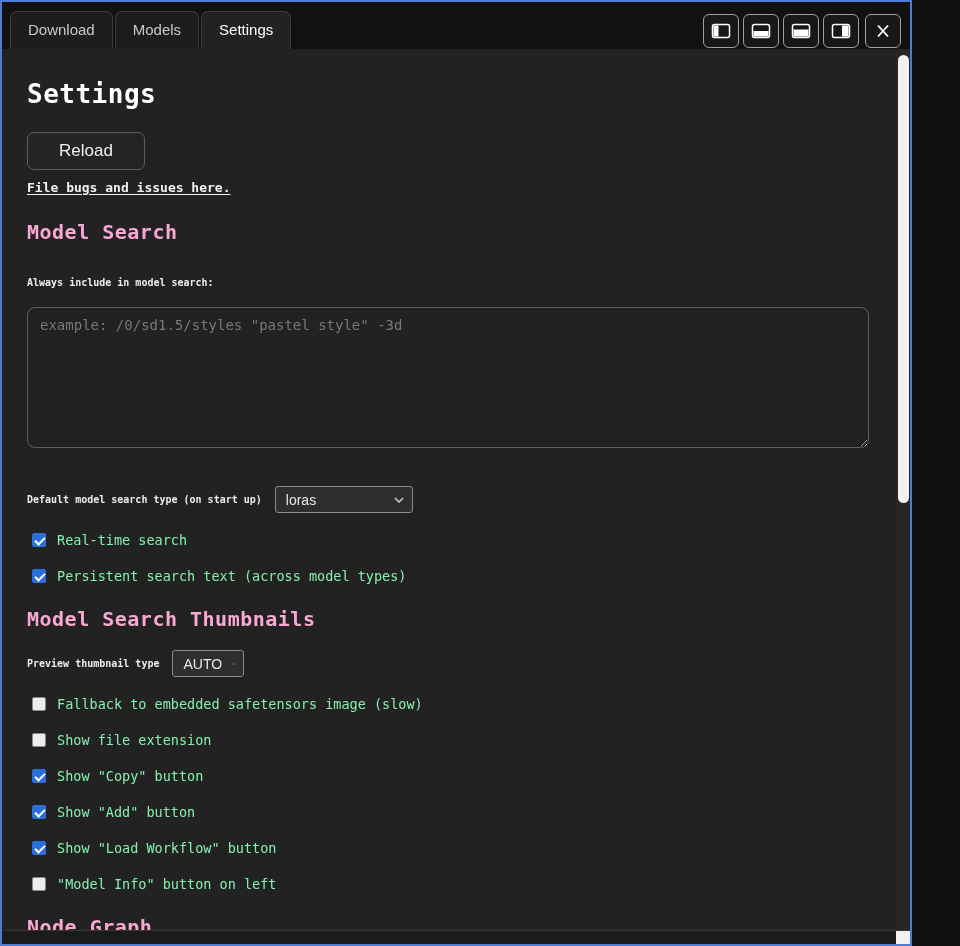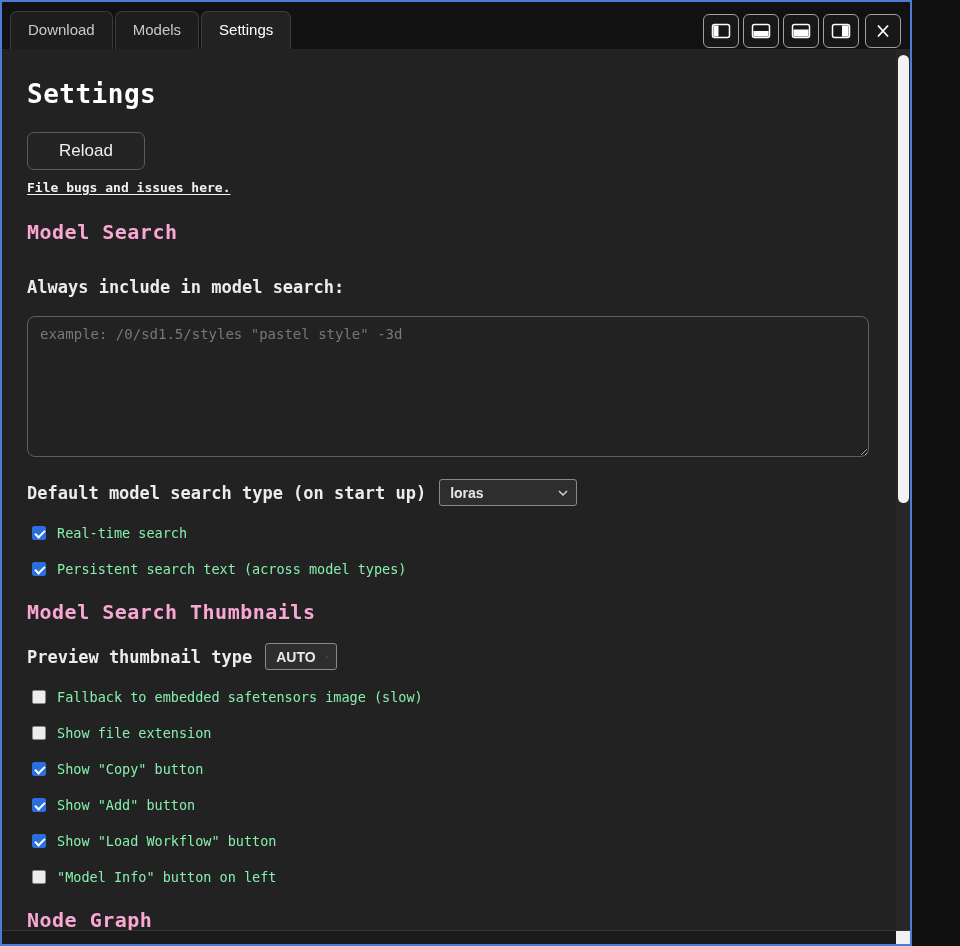--- a/index.html
+++ b/index.html
@@ -102,47 +102,47 @@
   .bugs-link{
     display:inline-block;margin-top:10px;
     font-family:"DejaVu Sans Mono",monospace;
     font-size:13px;font-weight:bold;color:#f2f2f2;
     text-decoration:underline;text-underline-offset:2px;
   }
   .sec-ms{margin-top:24px;}
   .field-label{
     margin-top:33px;
     font-family:"DejaVu Sans Mono",monospace;
-    font-size:17px;font-weight:bold;color:#ececec;
+    font-size:10px;font-weight:bold;color:#ececec;
   }
   textarea.search-include{
     display:block;margin-top:19px;
     width:100%;height:141px;
     background:transparent;
     border:1px solid #5f5f5f;border-radius:8px;
     padding:9px 12px;
     font-family:"DejaVu Sans Mono",monospace;
     font-size:14px;color:#ddd;
     resize:both;outline:none;
   }
   textarea.search-include::placeholder{color:#787878;}
 
-  .inline-row{margin-top:22px;display:flex;align-items:center;gap:13px;}
+  .inline-row{margin-top:38px;display:flex;align-items:center;gap:13px;}
   .inline-row .field-label{margin-top:0;}
   .select{
     height:27px;
     background:#2e2e2e;
     border:1px solid #8a8a8a;border-radius:3px;
     display:inline-flex;align-items:center;
     padding:0 8px 0 10px;gap:10px;
     color:#e8e8e8;font-size:14px;
     font-family:"Liberation Sans",sans-serif;
     cursor:pointer;
   }
-  .select .select-value{flex:1 1 auto;font-weight:bold;}
+  .select .select-value{flex:1 1 auto;}
   .select-wide{width:138px;}
   .select-narrow{width:72px;}
 
   .cb-row{
     margin-top:20px;
     display:flex;align-items:center;gap:11px;
     padding-left:5px;cursor:pointer;width:max-content;
   }
   .cb{
     width:14px;height:14px;flex:0 0 auto;

